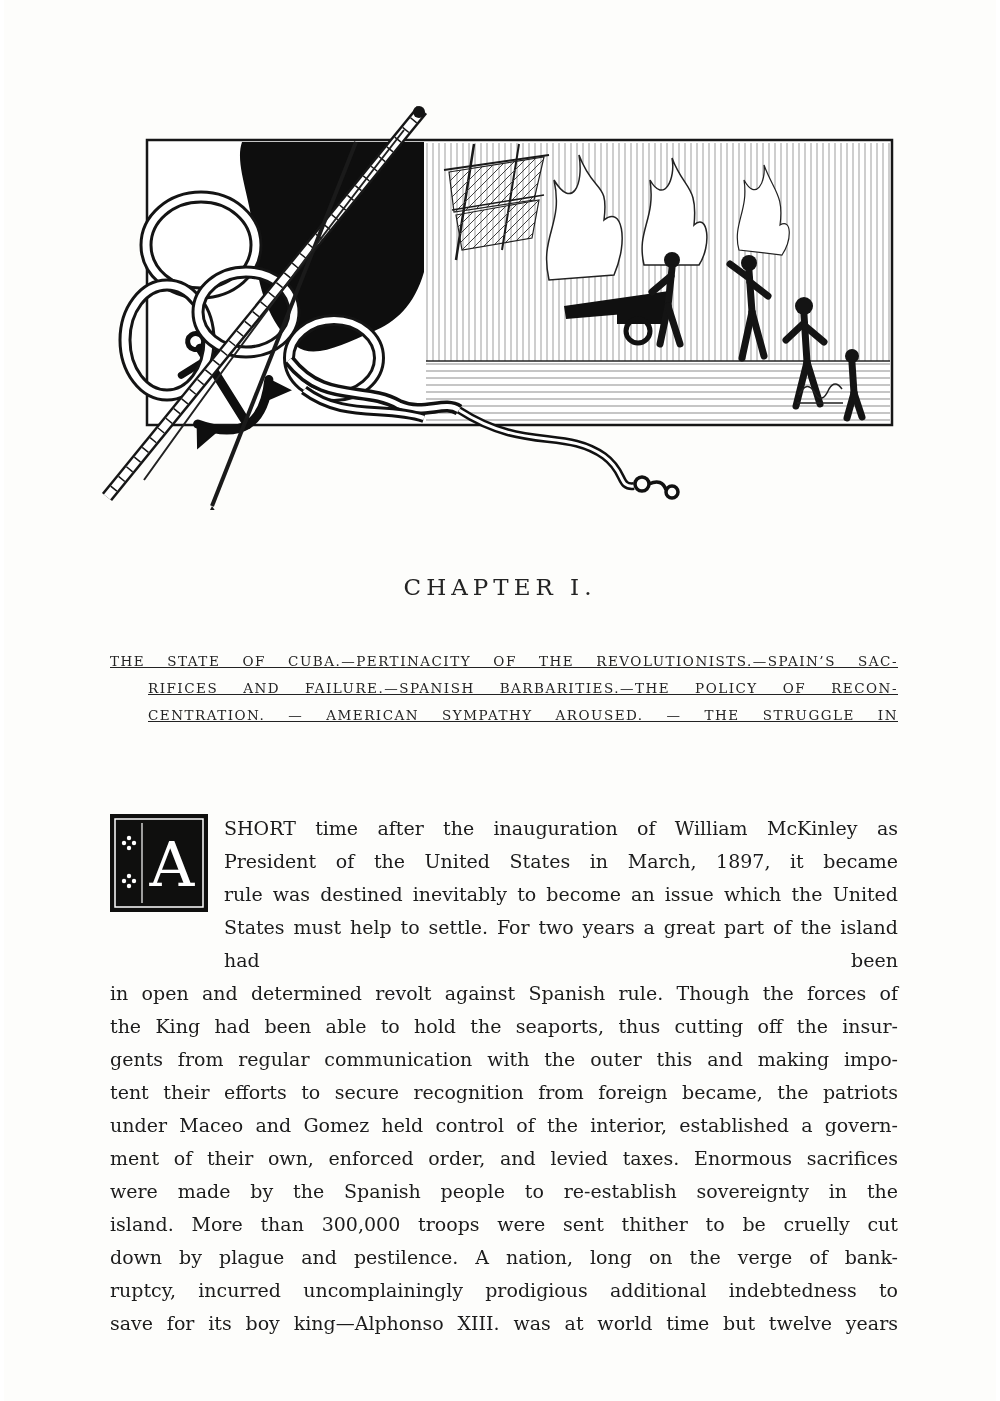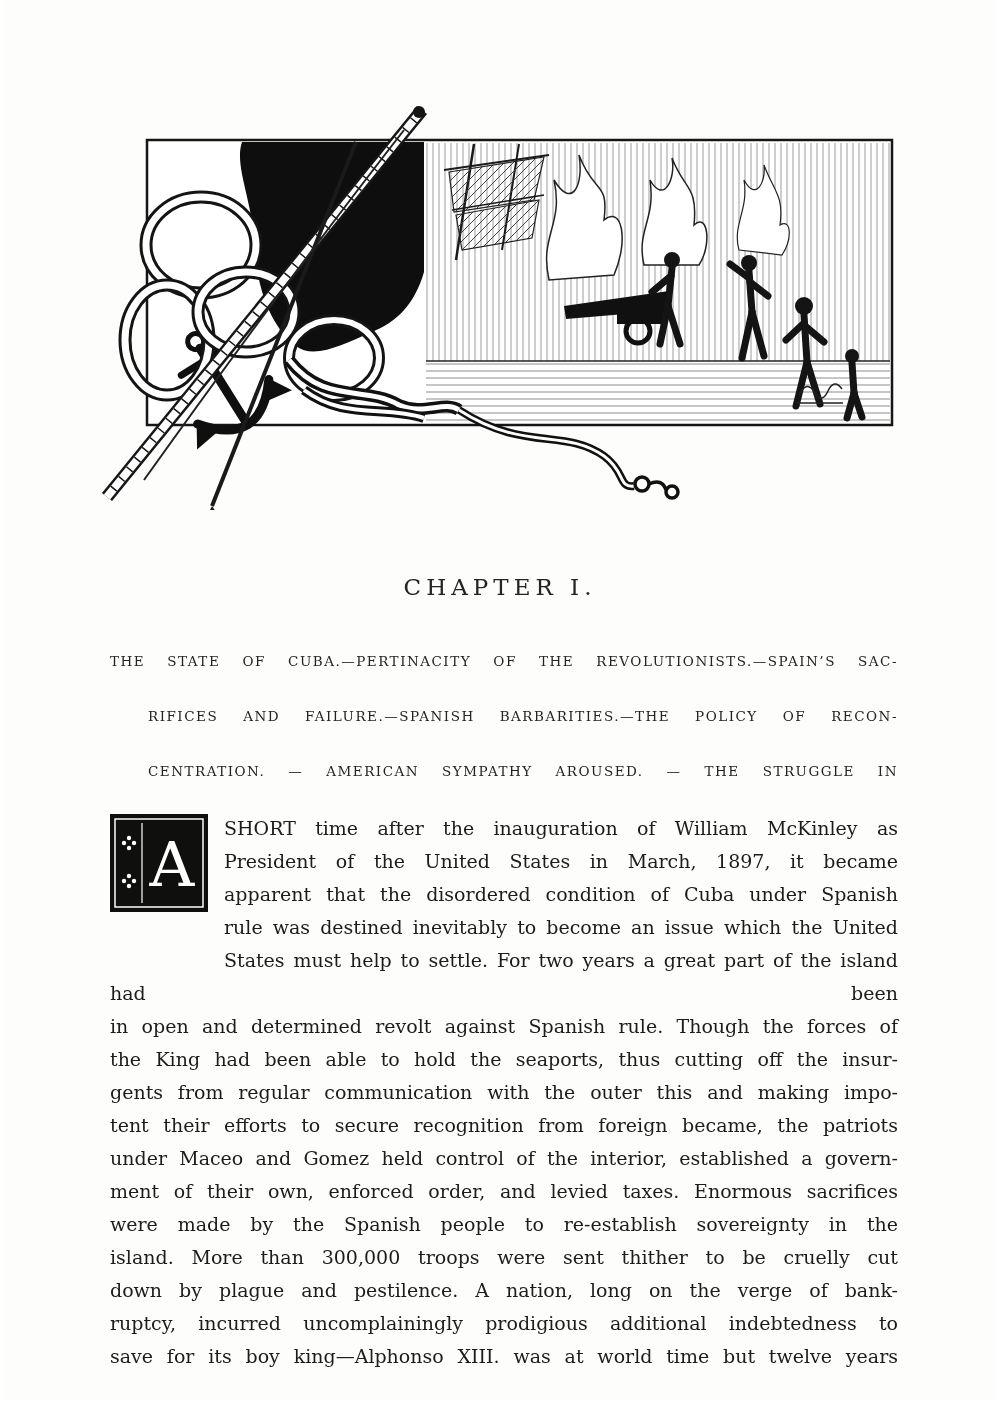--- a/index.html
+++ b/index.html
@@ -39,23 +39,24 @@
     width: 788px;
     font-size: 13.5px;
     line-height: 27px;
     letter-spacing: 1.5px;
     color: #232323;
     word-spacing: 2px;
   }
   .summary .line {
     text-align: justify;
     text-align-last: justify;
+    text-decoration: underline;
     -moz-text-align-last: justify;
   }
-  .summary .line.indent { margin-left: 38px; margin-top: 28px; }
+  .summary .line.indent { margin-left: 38px; }
   .summary .line.last {
     text-align-last: left;
     -moz-text-align-last: left;
   }
 
   
   .bodytext {
     position: absolute;
     top: 812px; left: 106px;
     width: 788px;
@@ -220,21 +221,20 @@
           <circle cx="19" cy="62" r="2.2"></circle>
             <circle cx="14" cy="67" r="2.2"></circle>
             <circle cx="24" cy="67" r="2.2"></circle>
             <circle cx="19" cy="72" r="2.2"></circle>
         </g>
         <text x="62" y="72" text-anchor="middle" font-family="DejaVu Serif, serif" font-size="62" fill="#ffffff">A</text>
       </svg>
     </div>
     <div class="bline">SHORT time after the inauguration of William McKinley as</div>
     <div class="bline">President of the United States in March, 1897, it became</div>
-    <div class="bline">apparent that the disordered condition of Cuba under Spanish</div>
     <div class="bline">rule was destined inevitably to become an issue which the United</div>
     <div class="bline">States must help to settle.  For two years a great part of the island had been</div>
     <div class="bline">in open and determined revolt against Spanish rule.  Though the forces of</div>
     <div class="bline">the King had been able to hold the seaports, thus cutting off the insur-</div>
     <div class="bline">gents from regular communication with the outer this and making impo-</div>
     <div class="bline">tent their efforts to secure recognition from foreign became, the patriots</div>
     <div class="bline">under Maceo and Gomez held control of the interior, established  a govern-</div>
     <div class="bline">ment of their own, enforced order, and levied taxes.  Enormous sacrifices</div>
     <div class="bline">were made by the Spanish people to re-establish sovereignty in the</div>
     <div class="bline">island.  More than 300,000 troops were sent thither to be cruelly cut</div>

